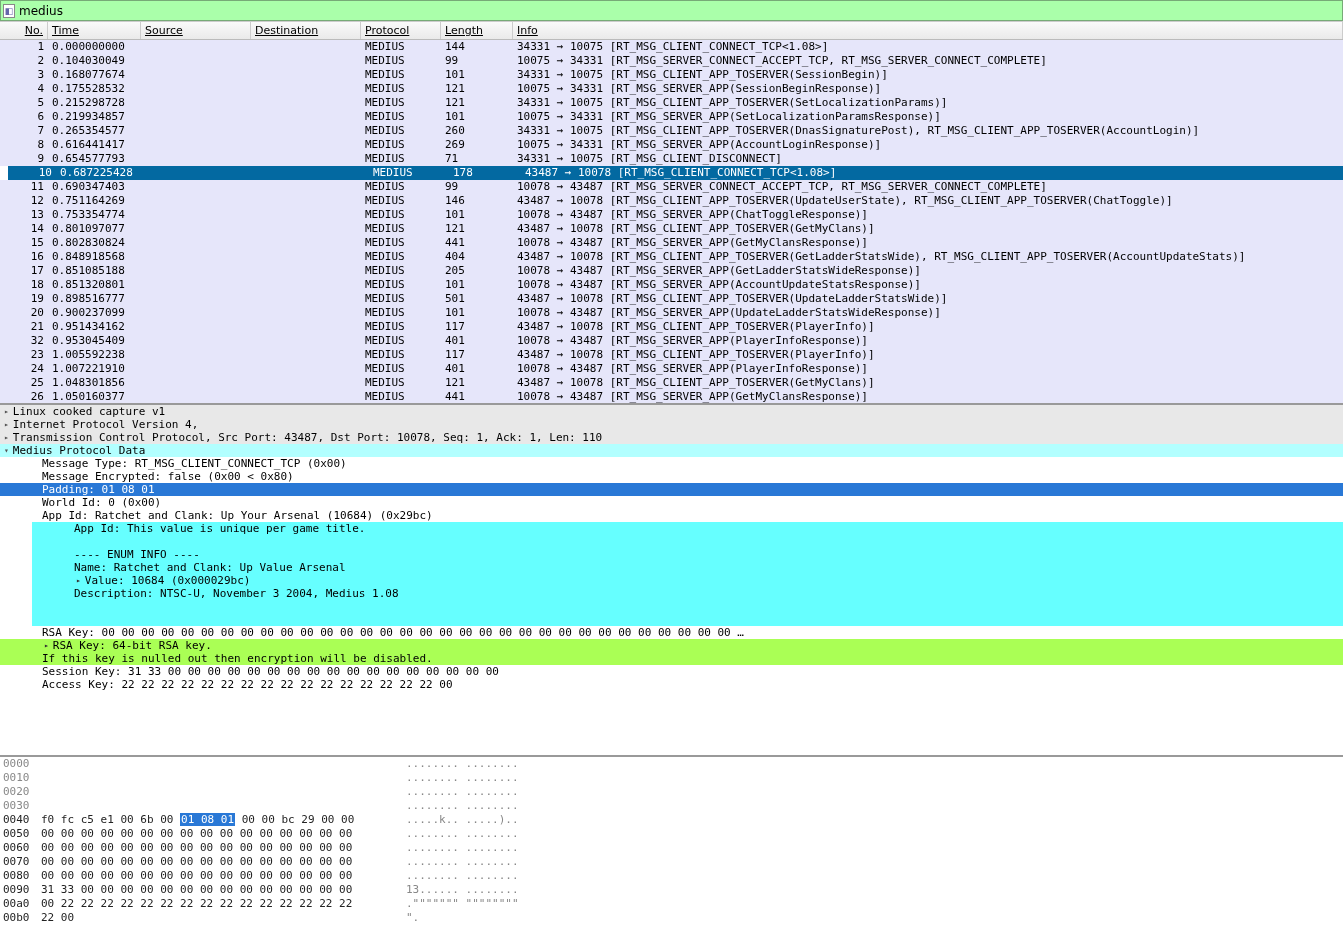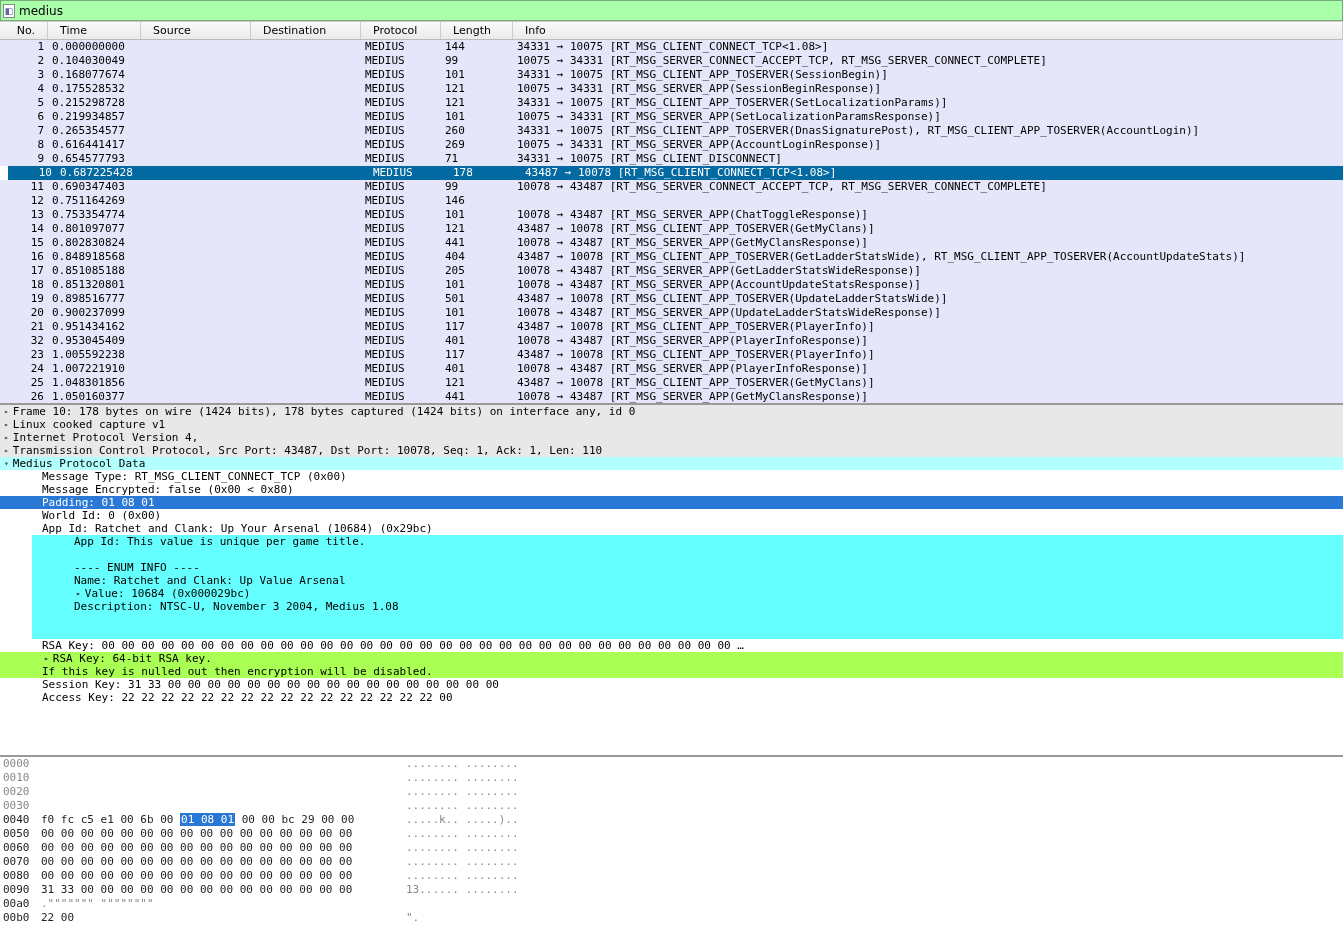--- a/index.html
+++ b/index.html
@@ -2,21 +2,21 @@
 <html><head>
 <meta charset="utf-8">
 <style>
 * { margin:0; padding:0; box-sizing:border-box; }
 body { font-family:"DejaVu Sans",Arial,sans-serif; font-size:11px; background:#fff; color:#000; overflow:hidden; }
 #filter-bar { display:flex; align-items:center; background:#aaffaa; border:1px solid #7a7; padding:1px 2px; height:21px; }
 #filter-bar .bm { width:12px; height:14px; border:1px solid #888; background:#fff; margin-right:4px; display:flex; align-items:center; justify-content:center; font-size:9px; color:#66a; }
 #filter-bar input { flex:1; border:none; background:transparent; font-size:12px; outline:none; font-family:inherit; }
 #packet-list { height:382px; overflow-y:auto; overflow-x:hidden; border-top:1px solid #ccc; }
 #ph { display:flex; background:linear-gradient(#fafafa,#eaeaea); border-bottom:1px solid #bbb; font-size:11px; position:sticky; top:0; }
-#ph .c { padding:2px 12px; border-right:1px solid #ccc; white-space:nowrap; overflow:hidden; }
+#ph .c { padding:2px 4px; border-right:1px solid #ccc; white-space:nowrap; overflow:hidden;text-decoration:underline; }
 .row { display:flex; font-family:"DejaVu Sans Mono","Consolas",monospace; font-size:11px; height:14px; line-height:14px; white-space:nowrap; }
 .row .c { padding:0 4px; overflow:hidden; }
 .c-no { width:48px; text-align:right; }
 .c-tm { width:93px; }
 .c-sr { width:110px; }
 .c-ds { width:110px; }
 .c-pr { width:80px; }
 .c-ln { width:72px; text-align:left; }
 .c-in { flex:1; }
 .bg-norm { background:#e6e6fa; }
@@ -159,20 +159,21 @@
         <div class="c c-ln">99</div>
         <div class="c c-in">10078 → 43487 [RT_MSG_SERVER_CONNECT_ACCEPT_TCP, RT_MSG_SERVER_CONNECT_COMPLETE]</div>
       </div>
       <div class="row bg-norm">
         <div class="c c-no">12</div>
         <div class="c c-tm">0.751164269</div>
         <div class="c c-sr"></div>
         <div class="c c-ds"></div>
         <div class="c c-pr">MEDIUS</div>
         <div class="c c-ln">146</div>
+        <div class="c c-in">43487 → 10078 [RT_MSG_CLIENT_APP_TOSERVER(UpdateUserState), RT_MSG_CLIENT_APP_TOSERVER(ChatToggle)]</div>
       </div>
       <div class="row bg-norm">
         <div class="c c-no">13</div>
         <div class="c c-tm">0.753354774</div>
         <div class="c c-sr"></div>
         <div class="c c-ds"></div>
         <div class="c c-pr">MEDIUS</div>
         <div class="c c-ln">101</div>
         <div class="c c-in">10078 → 43487 [RT_MSG_SERVER_APP(ChatToggleResponse)]</div>
       </div>
@@ -290,21 +291,20 @@
         <div class="c c-sr"></div>
         <div class="c c-ds"></div>
         <div class="c c-pr">MEDIUS</div>
         <div class="c c-ln">441</div>
         <div class="c c-in">10078 → 43487 [RT_MSG_SERVER_APP(GetMyClansResponse)]</div>
       </div>
     </div>
 </div>
 
 <div id="details">
-    <div class="dl e hl-head">Frame 10: 178 bytes on wire (1424 bits), 178 bytes captured (1424 bits) on interface any, id 0</div>
     <div class="dl e hl-head">Linux cooked capture v1</div>
     <div class="dl e hl-head">Internet Protocol Version 4,</div>
     <div class="dl e hl-head">Transmission Control Protocol, Src Port: 43487, Dst Port: 10078, Seq: 1, Ack: 1, Len: 110</div>
     <div class="dl o hl-cyan-head">Medius Protocol Data</div>
     <div class="dl ne i1">Message Type: RT_MSG_CLIENT_CONNECT_TCP (0x00)</div>
     <div class="dl ne i1">Message Encrypted: false (0x00 &lt; 0x80)</div>
     <div class="dl ne i1 hl-blue">Padding: 01 08 01</div>
     <div class="dl ne i1">World Id: 0 (0x00)</div>
     <div class="dl ne i1">App Id: Ratchet and Clank: Up Your Arsenal (10684) (0x29bc)</div>
     <div class="dl ne i1 hl-cyan">App Id: This value is unique per game title.</div>
@@ -374,20 +374,21 @@
       <span class="hex">00 00 00 00 00 00 00 00  00 00 00 00 00 00 00 00</span>
       <span class="asc">........ ........</span>
     </div>
     <div class="hr active">
       <span class="off">0090</span>
       <span class="hex">31 33 00 00 00 00 00 00  00 00 00 00 00 00 00 00</span>
       <span class="asc">13...... ........</span>
     </div>
     <div class="hr active">
       <span class="off">00a0</span>
+      <span class="hex">00 22 22 22 22 22 22 22  22 22 22 22 22 22 22 22</span>
       <span class="asc">.""""""" """"""""</span>
     </div>
     <div class="hr active">
       <span class="off">00b0</span>
       <span class="hex">22 00</span>
       <span class="asc">".</span>
     </div>
   </div>
 
 </body></html>

